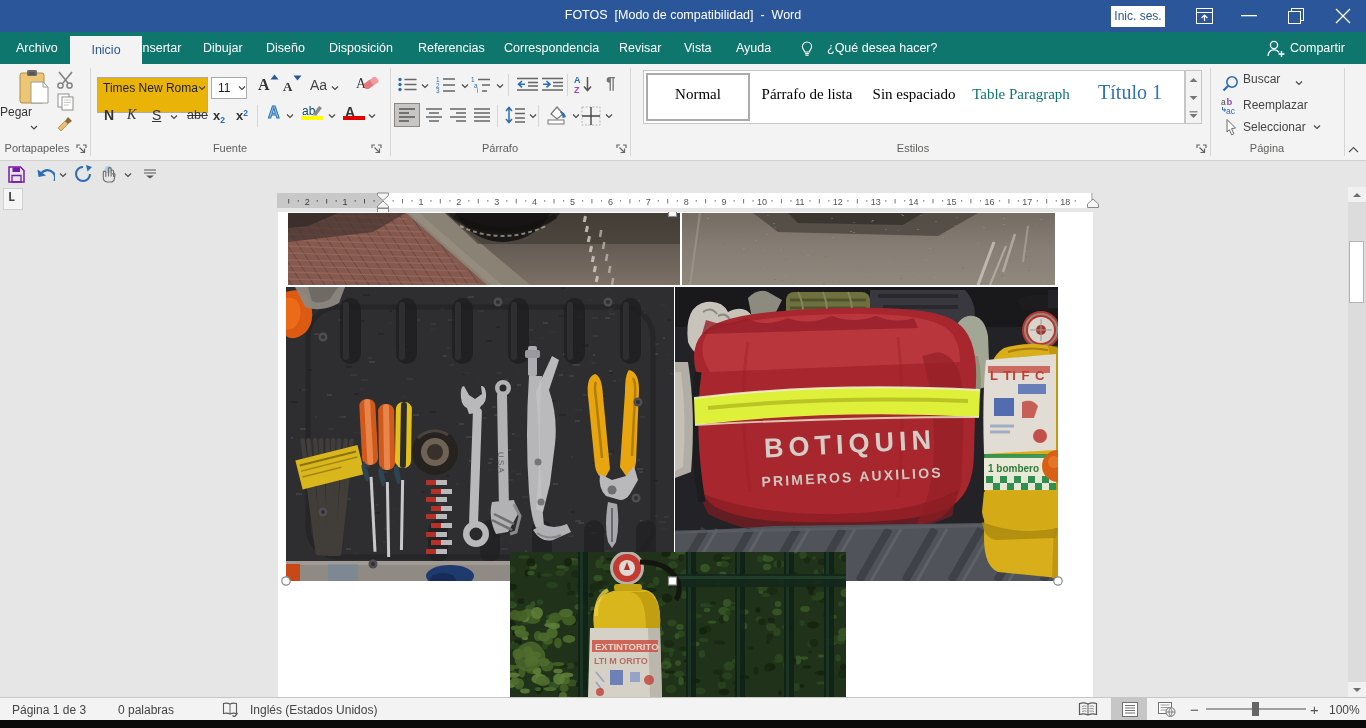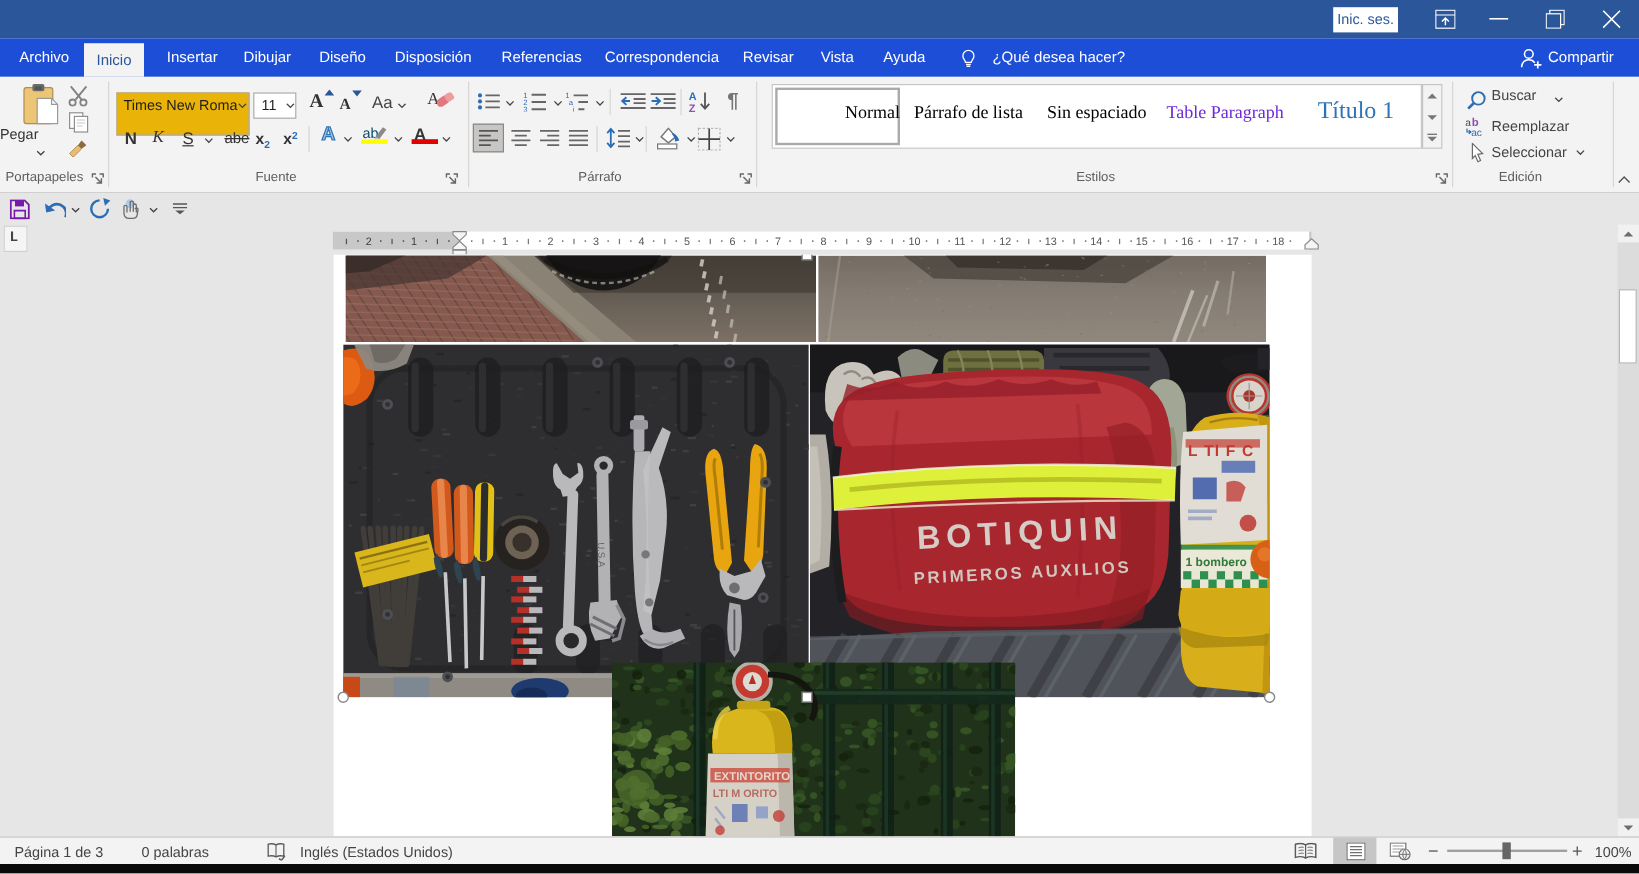--- a/index.html
+++ b/index.html
@@ -6,23 +6,23 @@
 html,body { width:1366px; height:728px; overflow:hidden; }
 body { font-family:"Liberation Sans", sans-serif; position:relative; background:#e6e6e6; }
 .abs { position:absolute; }
 
 
 #titlebar { position:absolute; left:0; top:0; width:1366px; height:32px; background:#2b579a; }
 #title-text { position:absolute; top:8px; width:100%; text-align:center; color:#fff; font-size:12.5px; }
 #signin { position:absolute; left:1111px; top:6px; width:54px; height:21px; background:#fff; color:#2b579a; font-size:12px; text-align:center; line-height:20px; }
 
 
-#tabsrow { position:absolute; left:0; top:32px; width:1366px; height:32px; background:#1d4ed8; }
+#tabsrow { position:absolute; left:0; top:32px; width:1366px; height:32px; background:#0f766e; }
 .tab { position:absolute; top:0; height:32px; line-height:33px; color:#fff; font-size:12.5px; }
-#tab-inicio { position:absolute; left:70px; top:4px; width:50px; height:28px; background:#f3f3f3; color:#2b579a; font-size:12.5px; text-align:center; line-height:29px; }
+#tab-inicio { position:absolute; left:70px; top:4px; width:72px; height:28px; background:#f3f3f3; color:#2b579a; font-size:12.5px; text-align:center; line-height:29px; }
 
 
 #ribbon { position:absolute; left:0; top:64px; width:1366px; height:97px; background:#f3f3f3; border-bottom:1px solid #d2d0ce; }
 .gdiv { position:absolute; top:4px; width:1px; height:88px; background:#d8d6d4; }
 .glabel { position:absolute; top:78px; font-size:11px; color:#605e5c; width:120px; text-align:center; }
 .ribtext { color:#444; font-size:12px; }
 
 
 #qat { position:absolute; left:0; top:161px; width:1366px; height:27px; background:#e6e6e6; }
 #rulerrow { position:absolute; left:0; top:188px; width:1366px; height:24px; background:#e6e6e6; }
@@ -34,20 +34,21 @@
 
 #statusbar { position:absolute; left:0; top:697px; width:1366px; height:23px; background:#f3f3f3; border-top:1px solid #c8c6c4; color:#444; font-size:12px; }
 #blackbar { position:absolute; left:0; top:720px; width:1366px; height:8px; background:#0a0a0a; }
 
 
 #vscroll { position:absolute; left:1348px; top:187px; width:18px; height:510px; background:#dcdcdc; }
 </style>
 </head>
 <body>
 <div id="titlebar">
+  <div id="title-text">FOTOS&nbsp; [Modo de compatibilidad]&nbsp; -&nbsp; Word</div>
   <div id="signin">Inic. ses.</div>
   <svg class="abs" style="left:1196px;top:8px" width="17" height="17" viewBox="0 0 17 17">
       <rect x="0.5" y="0.5" width="16" height="15" fill="none" stroke="#fff"></rect>
       <path d="M0.5 4.5 h16" stroke="#fff"></path>
       <path d="M8.5 13 L8.5 7.5 M5.6 10 L8.5 7 L11.4 10" stroke="#fff" stroke-width="1.2" fill="none"></path>
     </svg>
   <svg class="abs" style="left:1241px;top:15px" width="16" height="2">
       <rect width="16" height="1.3" fill="#fff"></rect>
     </svg>
   <svg class="abs" style="left:1288px;top:8px" width="16" height="16" viewBox="0 0 16 16">
@@ -247,24 +248,24 @@
     <path d="M1 1 h18 v18 h-18 z" fill="none" stroke="#b8b6b4" stroke-width="1" stroke-dasharray="2 1.5"></path>
     <path d="M1 10 h18 M10 1 v18" stroke="#444" stroke-width="1.4"></path>
   </svg>
   <svg class="abs" style="left:605px;top:50px" width="8" height="5" viewBox="0 0 8 5">
       <path d="M1 0.5 L4 3.5 L7 0.5" fill="none" stroke="#444" stroke-width="1.1"></path>
     </svg>
   <div class="gdiv" style="left:630px"></div>
 
   <div class="abs" style="left:643px;top:6px;width:542px;height:54px;background:#fff;border:1px solid #c8c6c4"></div>
   <div class="abs" style="left:646px;top:9px;width:104px;height:48px;background:#fff;border:2px solid #abaaa8"></div>
-  <div class="abs" style="left:646px;top:22px;width:104px;text-align:right;font-family:'Liberation Serif',serif;font-size:15px;color:#000">Normal</div>
+  <div class="abs" style="left:646px;top:22px;width:104px;text-align:center;font-family:'Liberation Serif',serif;font-size:15px;color:#000">Normal</div>
   <div class="abs" style="left:755px;top:22px;width:104px;text-align:center;font-family:'Liberation Serif',serif;font-size:15px;color:#000000">Párrafo de lista</div>
   <div class="abs" style="left:863px;top:22px;width:102px;text-align:center;font-family:'Liberation Serif',serif;font-size:15px;color:#000">Sin espaciado</div>
-  <div class="abs" style="left:967px;top:22px;width:108px;text-align:center;font-family:'Liberation Serif',serif;font-size:15px;color:#6d28d9;white-space:nowrap;overflow:hidden">Table Paragraph</div>
+  <div class="abs" style="left:967px;top:22px;width:108px;text-align:center;font-family:'Liberation Serif',serif;font-size:15px;color:#0f766e;white-space:nowrap;overflow:hidden">Table Paragraph</div>
   <div class="abs" style="left:1090px;top:17px;width:80px;text-align:center;font-family:'Liberation Serif',serif;font-size:20px;color:#2e74b5">Título 1</div>
   <div class="abs" style="left:1185px;top:6px;width:17px;height:54px;background:#f3f3f3;border:1px solid #c8c6c4"></div>
   <svg class="abs" style="left:1189px;top:13px" width="9" height="6" viewBox="0 0 9 6">
       <path d="M0.5 5 L4.5 1 L8.5 5 z" fill="#777"></path>
     </svg>
   <svg class="abs" style="left:1189px;top:31px" width="9" height="6" viewBox="0 0 9 6">
       <path d="M0.5 1 L8.5 1 L4.5 5 z" fill="#777"></path>
     </svg>
   <svg class="abs" style="left:1189px;top:47px" width="9" height="8" viewBox="0 0 9 8">
       <path d="M0.5 0.8 h8" stroke="#777" stroke-width="1.2"></path>
@@ -312,21 +313,21 @@
       <path d="M3.5 3.5 L8 8 M8.5 4.5 v4 h-4" stroke="#666" stroke-width="1.2" fill="none"></path>
     </svg>
   <svg class="abs" style="left:1348px;top:82px" width="11" height="7" viewBox="0 0 11 7">
       <path d="M1 6 L5.5 1.5 L10 6" fill="none" stroke="#555" stroke-width="1.2"></path>
     </svg>
   <div class="gdiv" style="left:1344px"></div>
   <div class="glabel" style="left:-23px">Portapapeles</div>
   <div class="glabel" style="left:170px">Fuente</div>
   <div class="glabel" style="left:440px">Párrafo</div>
   <div class="glabel" style="left:853px">Estilos</div>
-  <div class="glabel" style="left:1207px">Edición</div>
+  <div class="glabel" style="left:1207px">Página</div>
 </div>
 
 <div id="qat">
   <svg class="abs" style="left:8px;top:5px" width="17" height="17" viewBox="0 0 17 17">
     <path d="M1 1 h11.5 l3.5 3.5 v11.5 h-15 z" fill="none" stroke="#7719aa" stroke-width="1.5"></path>
     <path d="M4 9.5 h9 v6.5 h-9 z" fill="none" stroke="#7719aa" stroke-width="1.3"></path>
     <rect x="4.5" y="1.5" width="7.5" height="4.5" fill="#7719aa"></rect>
   </svg>
   <svg class="abs" style="left:36px;top:6px" width="19" height="15" viewBox="0 0 19 15">
     <path d="M4 7 q7-7 13-1.5 q3.5 3.5 1.5 8.5" fill="none" stroke="#2b6cb5" stroke-width="2.2"></path>

